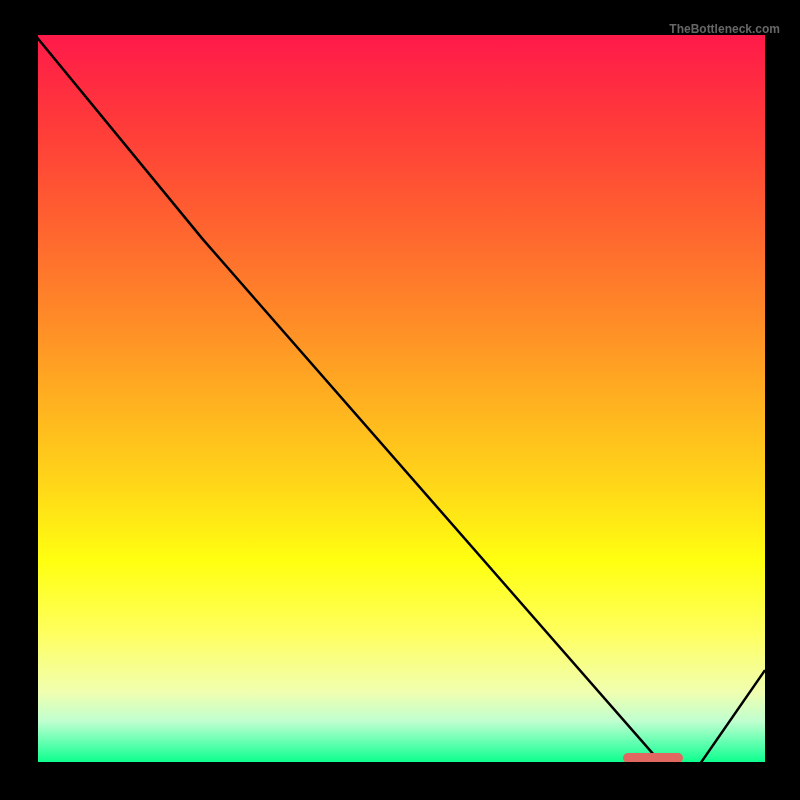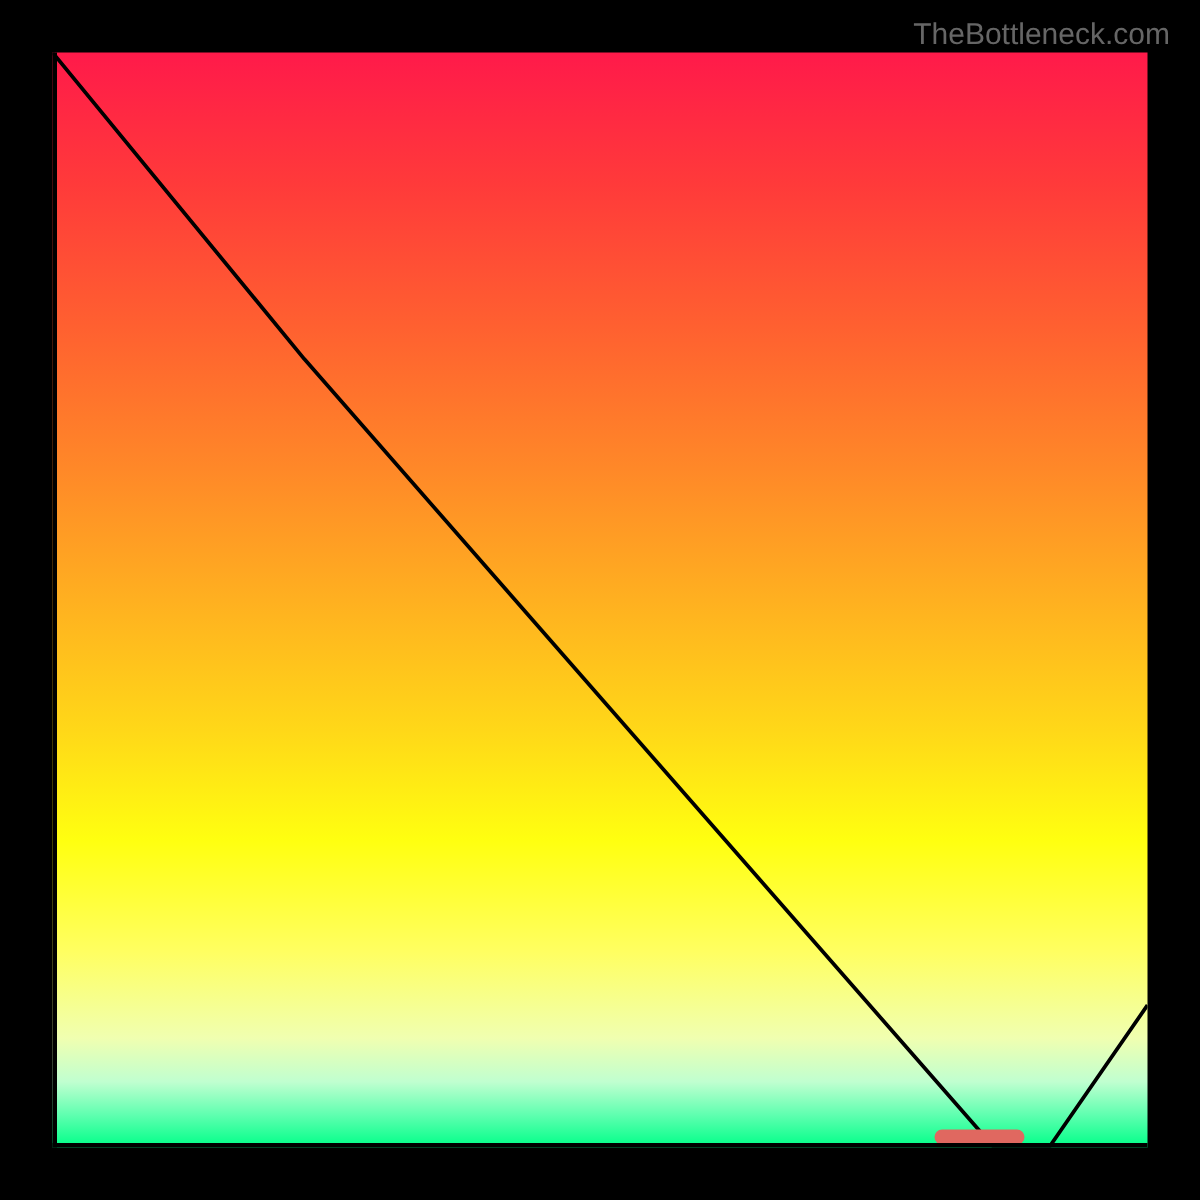--- a/index.html
+++ b/index.html
@@ -5,25 +5,25 @@
   * { margin: 0; padding: 0; box-sizing: border-box; }
   body {
     width: 800px;
     height: 800px;
     background: #000;
     position: relative;
     font-family: Arial, sans-serif;
   }
   .attribution {
     position: absolute;
-    top: 12px;
+    top: 22px;
     right: 20px;
     color: #666;
-    font-size: 20px;
-    font-weight: normal;
+    font-size: 12px;
+    font-weight: bold;
   }
   .chart-area {
     position: absolute;
     left: 35px;
     top: 35px;
     width: 730px;
     height: 730px;
   }
   .gradient-bg {
     position: absolute;

